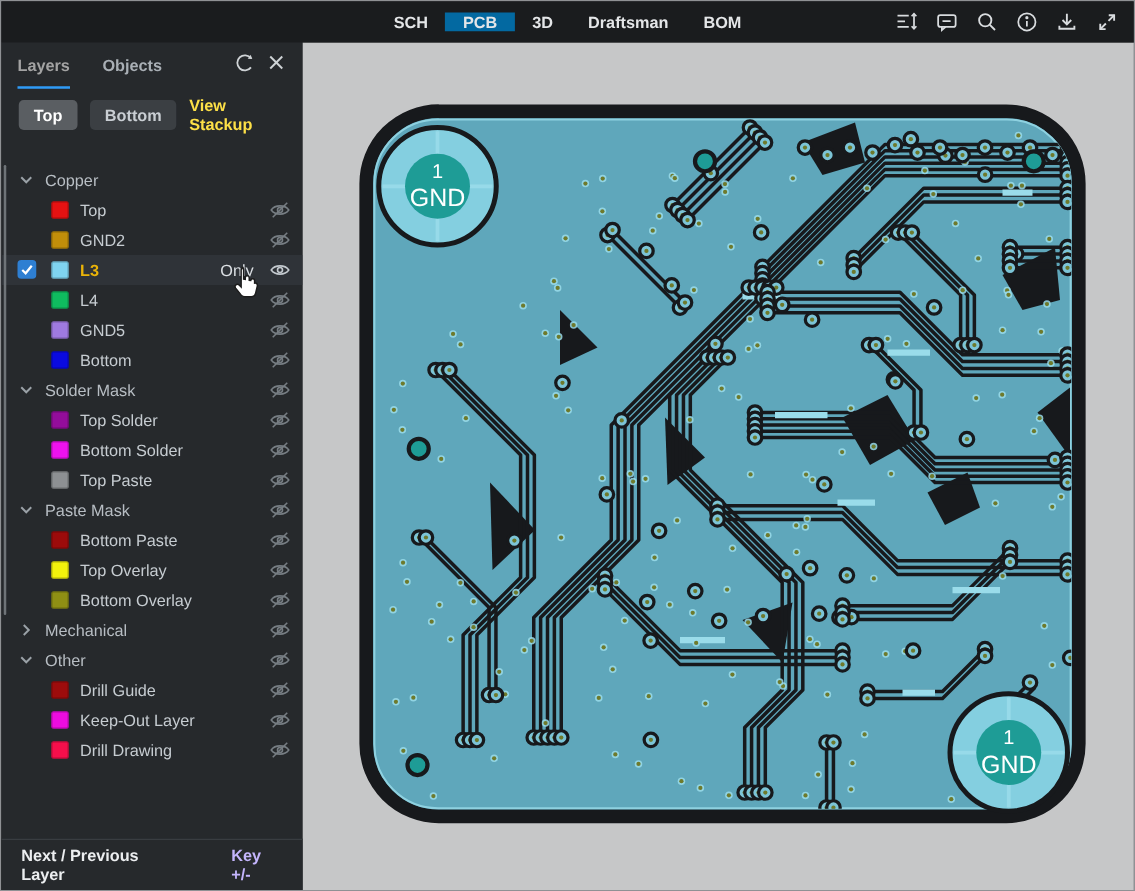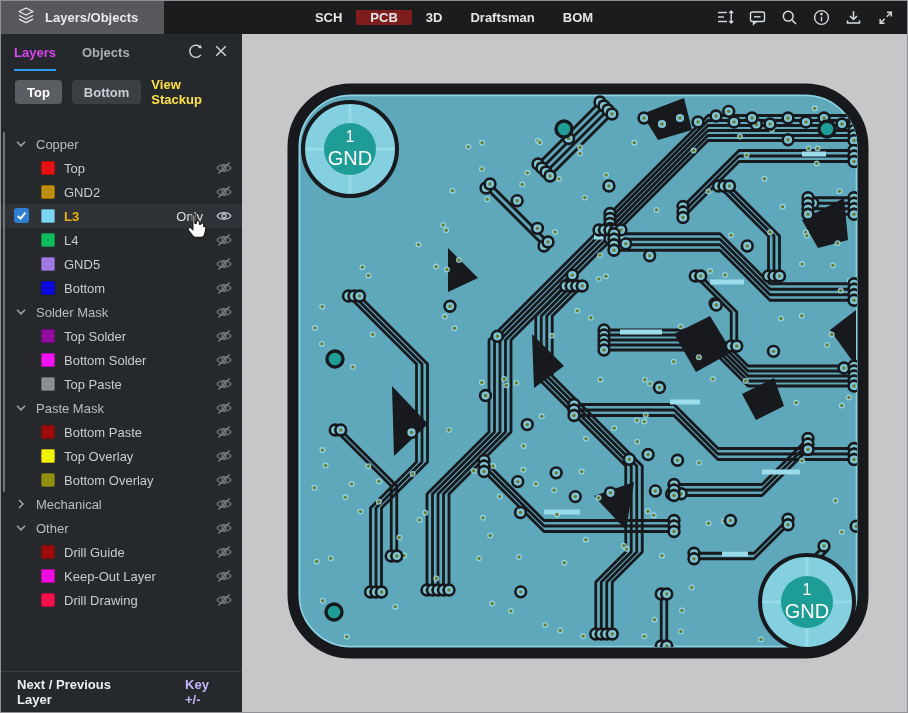--- a/index.html
+++ b/index.html
@@ -8,30 +8,30 @@
        border:1px solid #8f9194;box-sizing:border-box;}
   
   .topbar{position:absolute;left:0;top:0;right:0;height:33px;background:#1a1c1e;
           display:flex;align-items:center;color:#e8eaec;z-index:3;}
   .lo-btn{height:100%;display:flex;align-items:center;gap:9px;padding:0 26px 0 15px;
           background:#56585b;font-size:13px;font-weight:600;cursor:default;}
   .doc-tabs{position:absolute;left:50%;transform:translateX(-50%);height:100%;
             display:flex;align-items:center;}
   .doc-tab{display:flex;align-items:center;padding:0 14px;font-size:13px;
            font-weight:600;color:#e4e6e8;}
-  .doc-tab.active{background:#7f1d1d;}
+  .doc-tab.active{background:#0369a1;}
   .top-icons{margin-left:auto;display:flex;align-items:center;gap:5px;padding-right:8px;}
   .tico{width:27px;height:27px;display:flex;align-items:center;justify-content:center;}
   
   .panel{position:absolute;left:0;top:33px;width:241px;bottom:0;background:#26292c;
          color:#c6ccd1;z-index:2;}
   .panel-head{height:37px;display:flex;align-items:center;padding:0 13px;}
   .ptab{font-size:13px;font-weight:600;color:#a9afb5;margin-right:26px;
         height:37px;display:flex;align-items:center;position:relative;}
-  .ptab.active{color:#d946ef;}
+  .ptab.active{color:#a3a3a3;}
   .ptab.active::after{content:"";position:absolute;left:0;right:0;bottom:0;height:2px;background:#2f9bf6;}
   .phead-icons{margin-left:auto;display:flex;align-items:center;gap:9px;}
   .panel-toolbar{height:42px;display:flex;align-items:center;padding:0 14px;gap:10px;}
   .tbtn{height:24px;padding:0 12px;border-radius:4px;font-size:13px;font-weight:600;
         display:flex;align-items:center;border:none;font-family:inherit;}
   .tbtn.top{background:#5a5e62;color:#fff;}
   .tbtn.bottom{background:#3b3f43;color:#c9ced3;}
   .stackup{margin-left:auto;color:#fde047;font-size:13px;font-weight:600;text-decoration:none;margin-right:1px;}
   .layer-list{position:absolute;top:98px;left:0;right:0;bottom:41px;overflow:hidden;}
   .row{display:flex;align-items:center;height:24px;position:relative;}
@@ -55,30 +55,20 @@
   
   .canvas{position:absolute;left:241px;top:33px;right:0;bottom:0;background:#c6c7c8;overflow:hidden;}
   .cursor{position:absolute;left:183px;top:211px;z-index:6;pointer-events:none;}
 </style>
 </head>
 <body>
 
 <div class="app">
 
   <header class="topbar">
-    <div class="lo-btn">
-      <span>
-        <svg width="20" height="20" viewBox="0 0 20 20" fill="none">
-          <path d="M10 2 L17 5.5 10 9 3 5.5 Z" stroke="#e8eaec" stroke-width="1.3" stroke-linejoin="round"></path>
-          <path d="M3 9.5 L10 13 17 9.5" stroke="#e8eaec" stroke-width="1.3" fill="none" stroke-linejoin="round"></path>
-          <path d="M3 13.2 L10 16.7 17 13.2" stroke="#e8eaec" stroke-width="1.3" fill="none" stroke-linejoin="round"></path>
-        </svg>
-      </span>
-      <span>Layers/Objects</span>
-    </div>
 
     <nav class="doc-tabs">
       <span class="doc-tab">SCH</span>
       <span class="doc-tab active">PCB</span>
       <span class="doc-tab">3D</span>
       <span class="doc-tab">Draftsman</span>
       <span class="doc-tab">BOM</span>
     </nav>
 
     <div class="top-icons">

